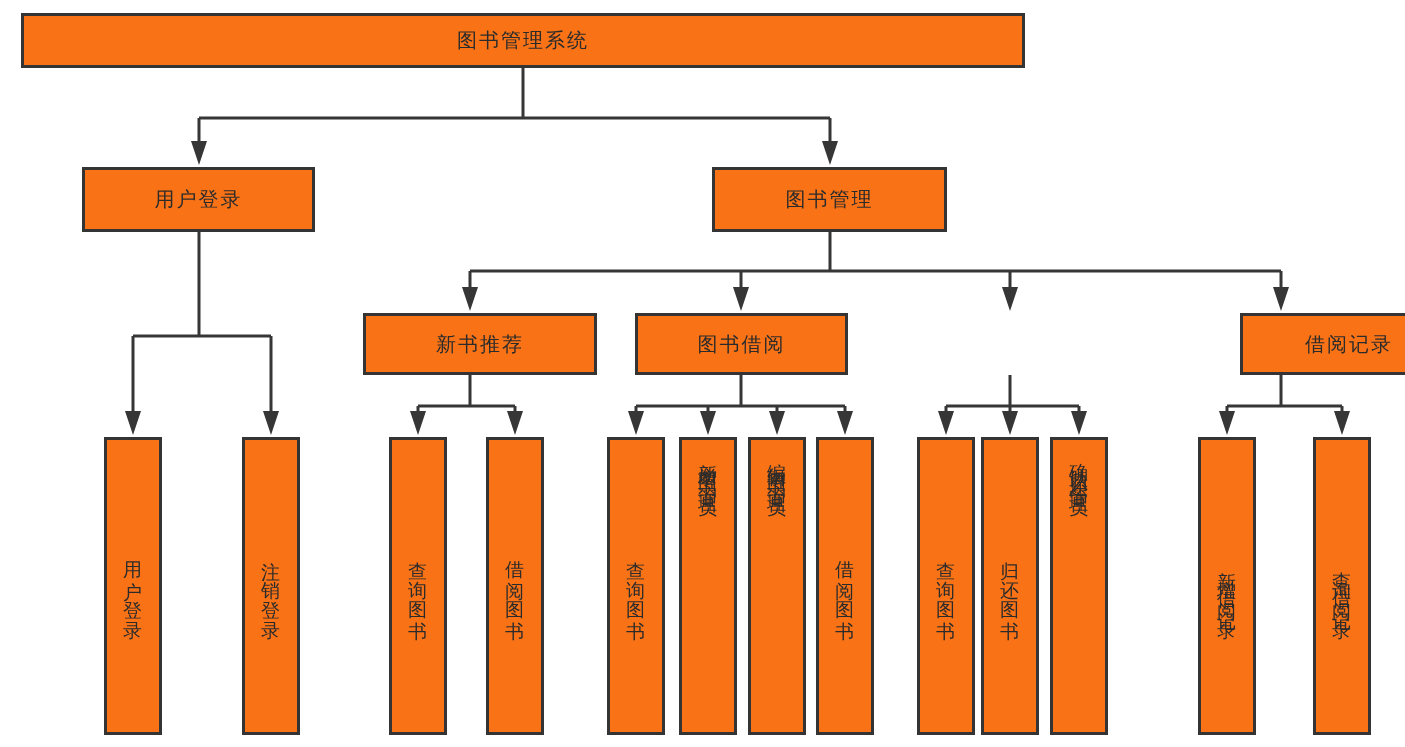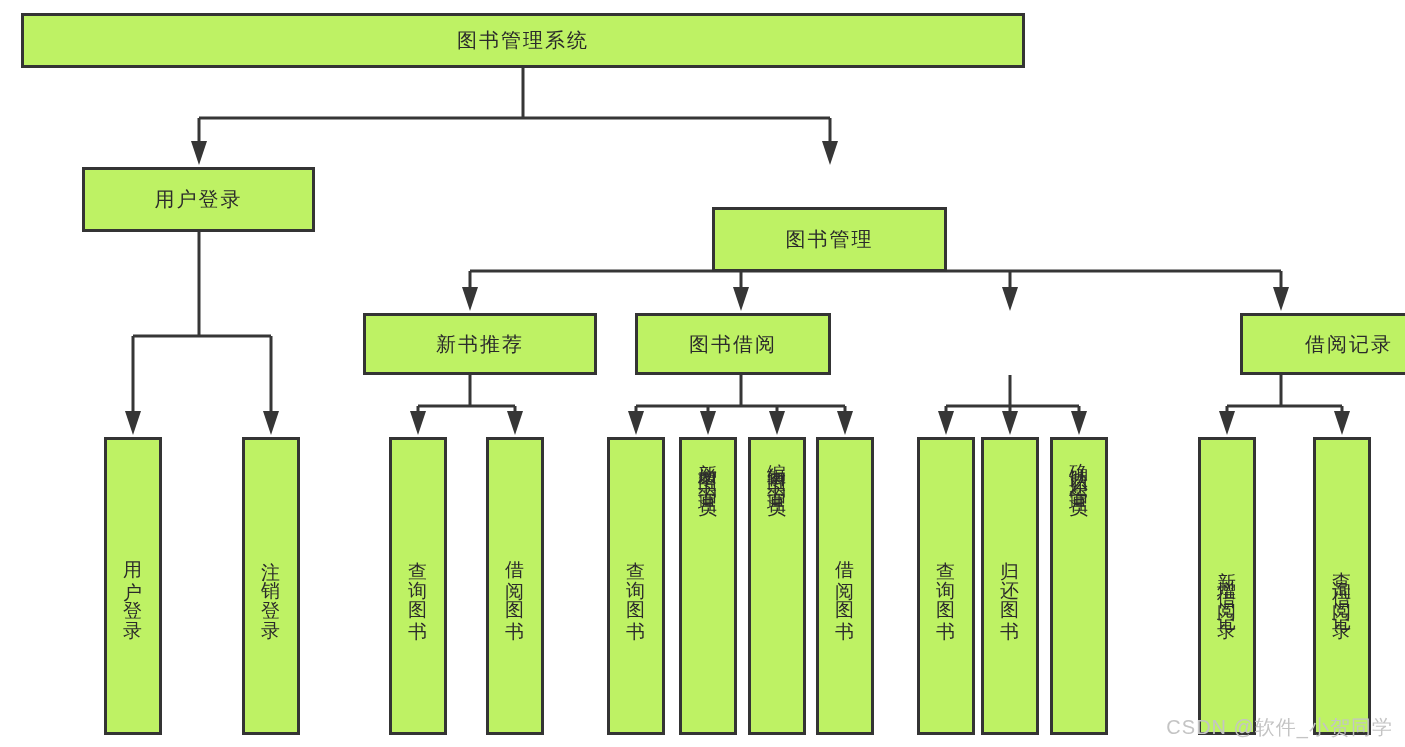--- a/index.html
+++ b/index.html
@@ -13,21 +13,21 @@
   }
   #wires {
     position: absolute;
     left: 0; top: 0;
     z-index: 0;
   }
   .node {
     position: absolute;
     box-sizing: border-box;
     border: 3px solid #343434;
-    background: #bef264;
+    background: #f97316;
     display: flex;
     align-items: center;
     justify-content: center;
     z-index: 1;
   }
   .h-label {
     color: #2b2b2b;
     font-size: 20px;
     letter-spacing: 2px;
     white-space: nowrap;
@@ -102,28 +102,28 @@
     </g>
   </svg>
 
   <div class="node" style="left:21px; top:13px; width:1004px; height:55px;">
     <span class="h-label">图书管理系统</span>
   </div>
 
   <div class="node" style="left:82px; top:167px; width:233px; height:65px;">
     <span class="h-label">用户登录</span>
   </div>
-  <div class="node" style="left:712px; top:167px; width:235px; height:65px;margin-top:40px;">
+  <div class="node" style="left:712px; top:167px; width:235px; height:65px;">
     <span class="h-label">图书管理</span>
   </div>
 
   <div class="node" style="left:363px; top:313px; width:234px; height:62px;">
     <span class="h-label">新书推荐</span>
   </div>
-  <div class="node" style="left:635px; top:313px; width:196px; height:62px;">
+  <div class="node" style="left:635px; top:313px; width:213px; height:62px;">
     <span class="h-label">图书借阅</span>
   </div>
   <div class="node" style="left:1240px; top:313px; width:218px; height:62px;">
     <span class="h-label">借阅记录</span>
   </div>
 
   <div class="node v-node" style="left:104px; top:437px;">
     <span class="v-label len4">用户登录</span>
   </div>
   <div class="node v-node" style="left:242px; top:437px;">
@@ -160,15 +160,14 @@
     <span class="v-label len9">确认归还（管理员）</span>
   </div>
 
   <div class="node v-node" style="left:1198px; top:437px;">
     <span class="v-label len6">新增借阅记录</span>
   </div>
   <div class="node v-node" style="left:1313px; top:437px;">
     <span class="v-label len6">查询借阅记录</span>
   </div>
 
-  <div id="watermark">CSDN @软件_小贺同学</div>
 
 </div>
 
 </body></html>

